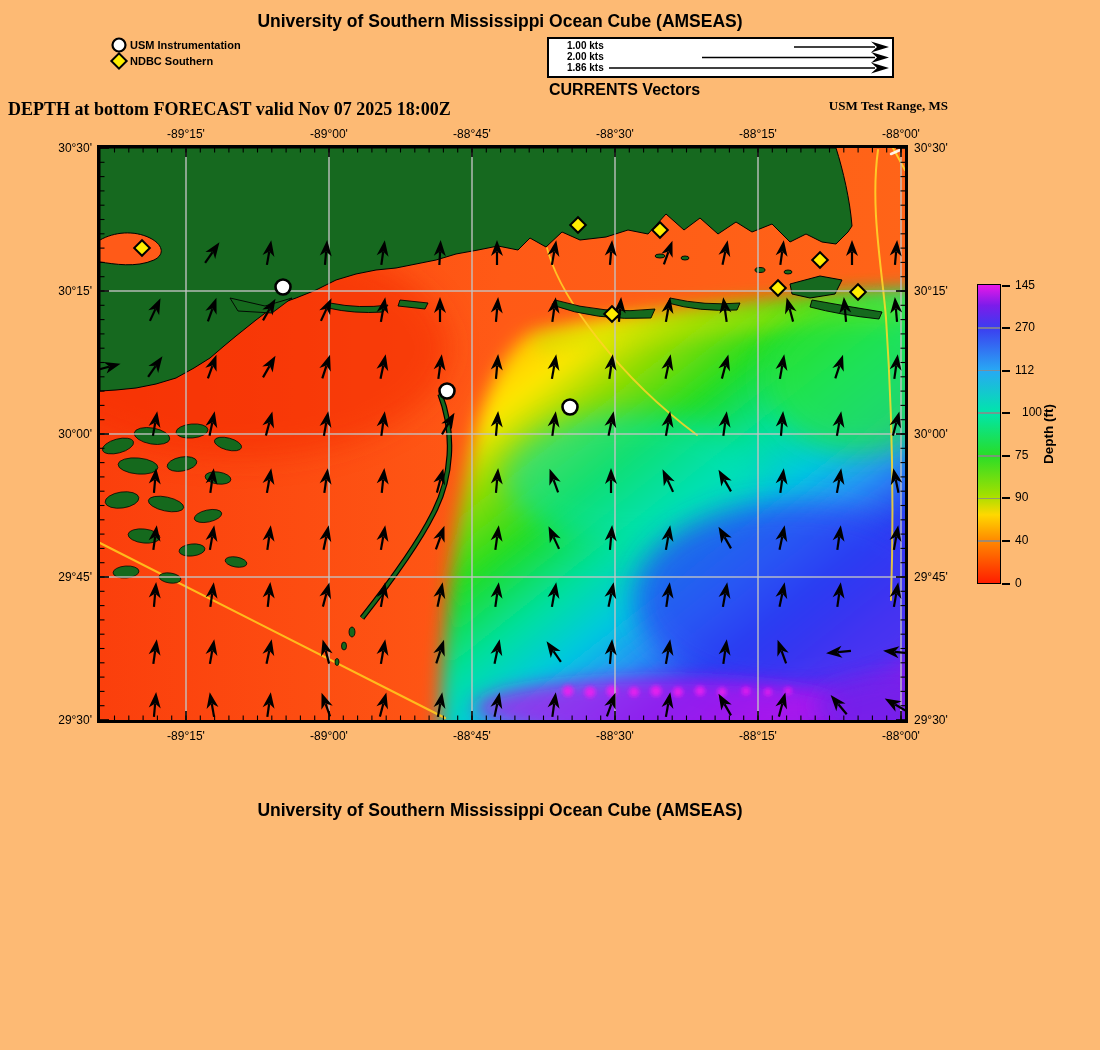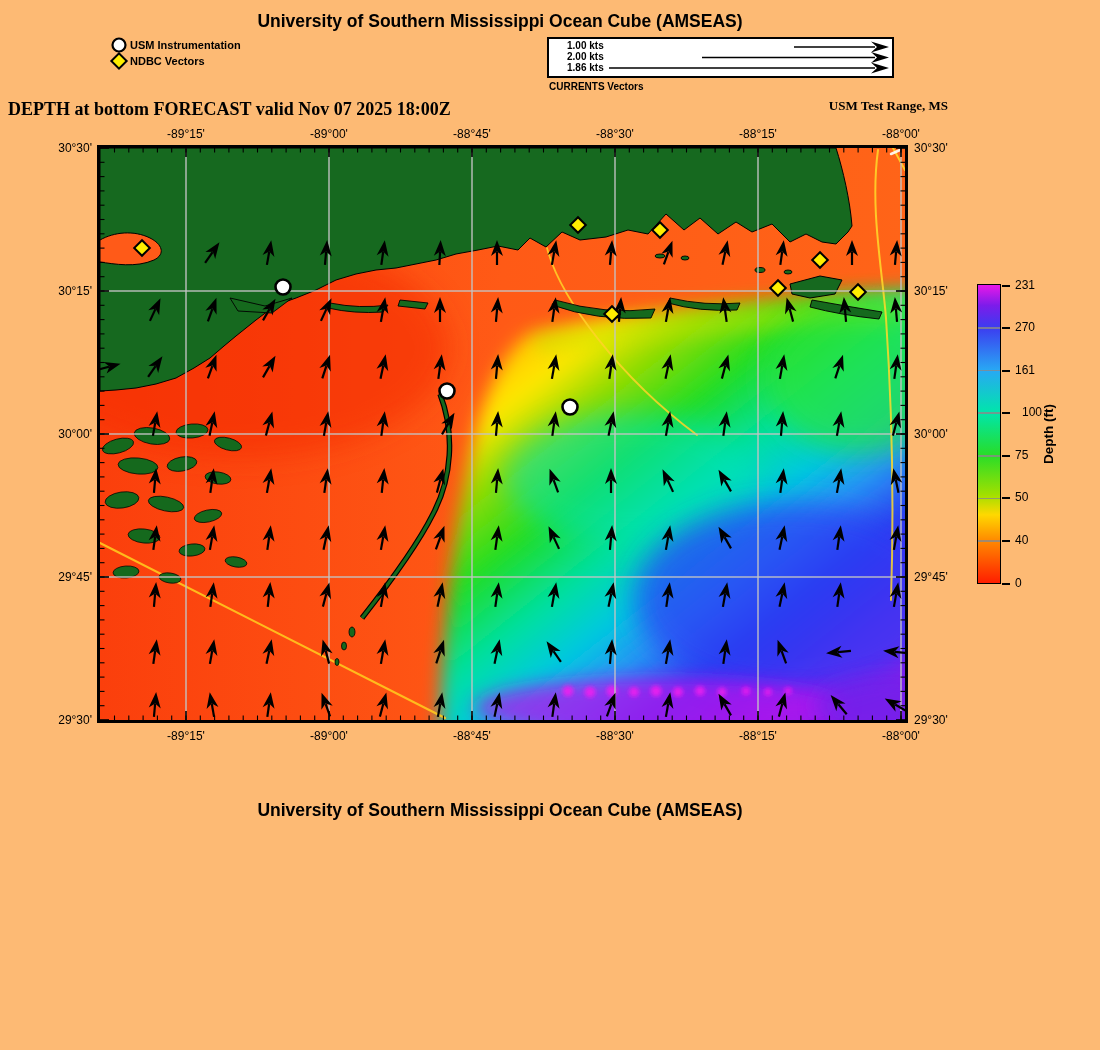--- a/index.html
+++ b/index.html
@@ -8,21 +8,21 @@
   .abs{position:absolute;}
   .t-main{left:0;top:11px;width:1000px;text-align:center;font-size:17.5px;font-weight:bold;}
   .t-bottom{left:0;top:800px;width:1000px;text-align:center;font-size:17.5px;font-weight:bold;}
   .subtitle{left:0;top:99px;width:1000px;text-align:left;font-family:"Liberation Serif",serif;
             font-size:18px;font-weight:bold;padding-left:8px;}
   .region{left:700px;top:98px;width:200px;text-align:right;font-family:"Liberation Serif",serif;
           font-size:13px;font-weight:bold;padding-left:48px;}
   .legend-label{font-size:11px;font-weight:bold;line-height:15px;}
   #vector-box{left:547px;top:37px;width:347px;height:41px;border:2.5px solid #000;background:#fff;box-sizing:border-box;}
   .kts{font-size:10px;font-weight:bold;line-height:12.5px;position:absolute;left:18px;}
-  .vs-caption{left:549px;top:81px;font-size:10px;font-weight:bold;}
+  .vs-caption{left:549px;top:81px;font-size:16px;font-weight:bold;}
   #map-frame{left:97px;top:145px;width:811px;height:578px;border:3px solid #000;box-sizing:border-box;background:#ff5214;}
   .tick-label-x{width:70px;margin-left:-35px;text-align:center;font-size:12px;}
   .tick-label-y-left{width:60px;text-align:right;font-size:12px;}
   .tick-label-y-right{width:60px;text-align:left;font-size:12px;}
   #colorbar{left:977px;top:284px;width:22px;height:298px;border:1.5px solid #000;}
   .cbar-num{font-size:12px;text-align:left;}
   .cbar-dash{width:8px;height:2px;background:#000;}
   .cbar-tickline{left:978px;width:22px;height:1.5px;background:#8a8a8a;opacity:.8;}
   #cbar-label{left:1048px;top:434px;transform:translate(-50%,-50%) rotate(-90deg);
               font-size:13.5px;font-weight:bold;white-space:nowrap;}
@@ -32,21 +32,21 @@
 
 <div id="fig">
 
   <div class="abs t-main">University of Southern Mississippi Ocean Cube (AMSEAS)</div>
 
   <svg class="abs" style="left:108px;top:34px;" width="24" height="40">
     <circle cx="11" cy="11" r="6.5" fill="#ffffff" stroke="#000" stroke-width="2.2"></circle>
     <rect x="5.6" y="21.6" width="10.8" height="10.8" transform="rotate(45 11 27)" fill="#ffee00" stroke="#000" stroke-width="2"></rect>
   </svg>
   <div class="abs legend-label" style="left:130px;top:38px;">USM Instrumentation</div>
-  <div class="abs legend-label" style="left:130px;top:54px;">NDBC Vectors</div>
+  <div class="abs legend-label" style="left:130px;top:54px;">NDBC Southern</div>
 
   <div class="abs" id="vector-box">
     <div class="kts" style="top:1px;">1.00 kts</div>
     <div class="kts" style="top:12px;">2.00 kts</div>
     <div class="kts" style="top:23px;">1.86 kts</div>
     <svg id="vs-svg" width="342" height="36" style="position:absolute;left:0;top:0;">
         <line x1="245" y1="8" x2="326" y2="8" stroke="#000" stroke-width="1.4"></line>
         <path d="M340,8 L322,2.5 L328,8 L322,13.5 Z" fill="#000"></path>
         <line x1="153" y1="18.5" x2="326" y2="18.5" stroke="#000" stroke-width="1.4"></line>
         <path d="M340,18.5 L322,13 L328,18.5 L322,24 Z" fill="#000"></path>
@@ -939,28 +939,28 @@
     <div class="abs tick-label-y-right" style="left: 914px; top: 570px;">29°45'</div>
     <div class="abs tick-label-y-left" style="left: 32px; top: 713px;">29°30'</div>
     <div class="abs tick-label-y-right" style="left: 914px; top: 713px;">29°30'</div>
     <div class="abs cbar-dash" style="left: 1002px; top: 582.5px;"></div>
     <div class="abs cbar-num" style="left: 1015px; top: 575.5px; width: 34px;">0</div>
     <div class="abs cbar-tickline" style="top: 540.179px;"></div>
     <div class="abs cbar-dash" style="left: 1002px; top: 539.929px;"></div>
     <div class="abs cbar-num" style="left: 1015px; top: 532.929px; width: 34px;">40</div>
     <div class="abs cbar-tickline" style="top: 497.607px;"></div>
     <div class="abs cbar-dash" style="left: 1002px; top: 497.357px;"></div>
-    <div class="abs cbar-num" style="left: 1015px; top: 490.357px; width: 34px;">50</div>
+    <div class="abs cbar-num" style="left: 1015px; top: 490.357px; width: 34px;">90</div>
     <div class="abs cbar-tickline" style="top: 455.036px;"></div>
     <div class="abs cbar-dash" style="left: 1002px; top: 454.786px;"></div>
     <div class="abs cbar-num" style="left: 1015px; top: 447.786px; width: 34px;">75</div>
     <div class="abs cbar-tickline" style="top: 412.464px;"></div>
     <div class="abs cbar-dash" style="left: 1002px; top: 412.214px;"></div>
     <div class="abs cbar-num" style="left: 1015px; top: 405.214px; width: 34px; text-align: center;">100</div>
     <div class="abs cbar-tickline" style="top: 369.893px;"></div>
     <div class="abs cbar-dash" style="left: 1002px; top: 369.643px;"></div>
-    <div class="abs cbar-num" style="left: 1015px; top: 362.643px; width: 34px;">161</div>
+    <div class="abs cbar-num" style="left: 1015px; top: 362.643px; width: 34px;">112</div>
     <div class="abs cbar-tickline" style="top: 327.321px;"></div>
     <div class="abs cbar-dash" style="left: 1002px; top: 327.071px;"></div>
     <div class="abs cbar-num" style="left: 1015px; top: 320.071px; width: 34px;">270</div>
     <div class="abs cbar-dash" style="left: 1002px; top: 284.5px;"></div>
-    <div class="abs cbar-num" style="left: 1015px; top: 277.5px; width: 34px;">231</div>
+    <div class="abs cbar-num" style="left: 1015px; top: 277.5px; width: 34px;">145</div>
   </div>
 
 </body></html>

